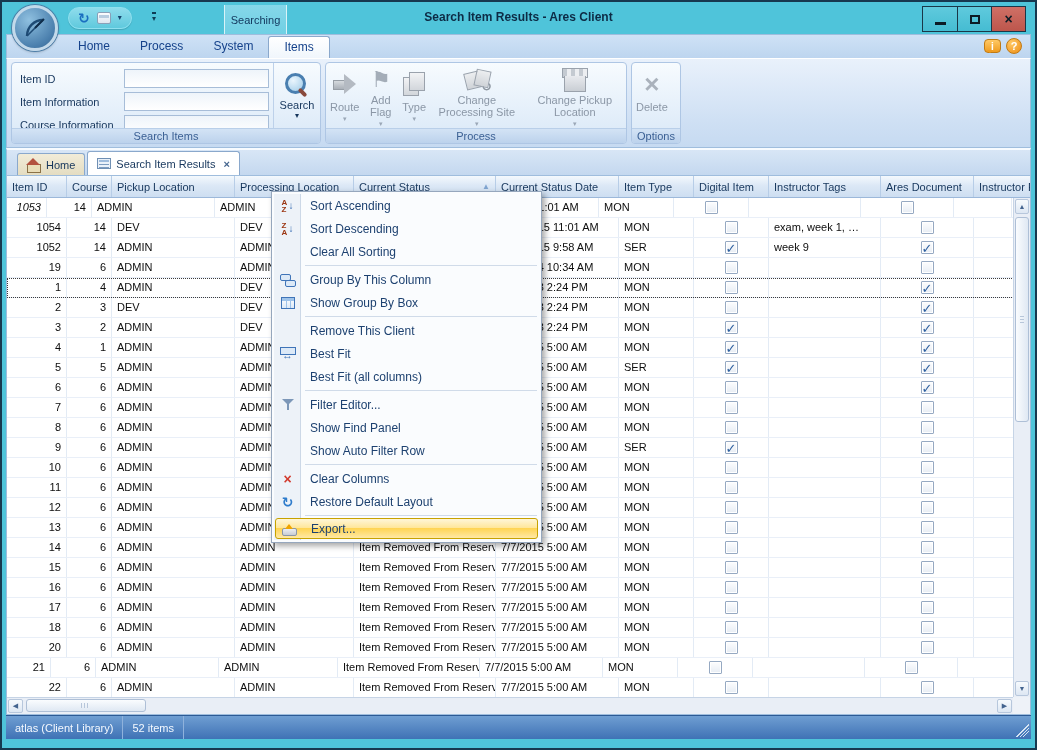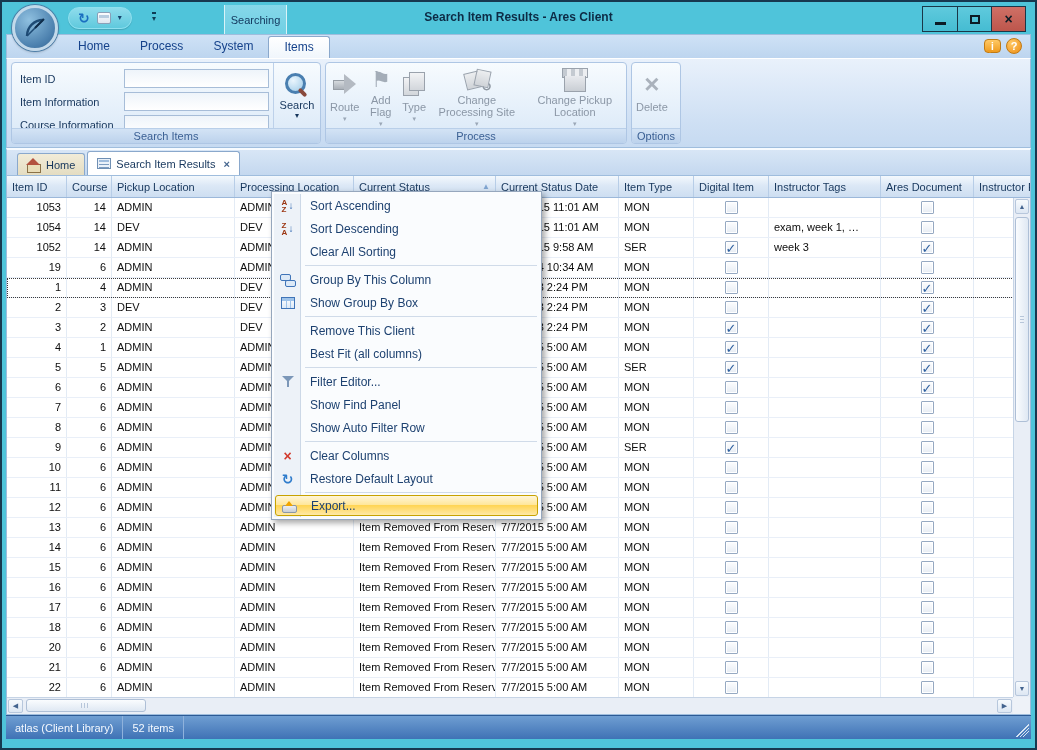--- a/index.html
+++ b/index.html
@@ -370,21 +370,21 @@
         </div>
         <div class="hcell" style="width: 93px;">
           <span>Ares Document</span>
         </div>
         <div class="hcell" style="width: 58px;">
           <span>Instructor P</span>
         </div>
       </div>
     <div class="gbody" id="grid-body">
         <div class="grow">
-          <div class="gc r" style="width: 60px;">1053</div>
+          <div class="gc r" style="width: 40px; font-style: italic;">1053</div>
           <div class="gc r" style="width: 45px;">14</div>
           <div class="gc" style="width: 123px;">ADMIN</div>
           <div class="gc" style="width: 119px;">ADMIN</div>
           <div class="gc" style="width: 142px;">Awaiting Electronic Processing</div>
           <div class="gc" style="width: 123px;">12/8/2015 11:01 AM</div>
           <div class="gc" style="width: 75px;">MON</div>
           <div class="gc c" style="width: 75px;">
             <span class="cbx"></span>
           </div>
           <div class="gc" style="width: 112px;"></div>
@@ -414,21 +414,21 @@
           <div class="gc r" style="width: 60px;">1052</div>
           <div class="gc r" style="width: 45px;">14</div>
           <div class="gc" style="width: 123px;">ADMIN</div>
           <div class="gc" style="width: 119px;">ADMIN</div>
           <div class="gc" style="width: 142px;">Awaiting Pickup by Staff</div>
           <div class="gc" style="width: 123px;">12/7/2015 9:58 AM</div>
           <div class="gc" style="width: 75px;">SER</div>
           <div class="gc c" style="width: 75px;">
             <span class="cbx checked"></span>
           </div>
-          <div class="gc" style="width: 112px;">week 3</div>
+          <div class="gc" style="width: 112px;">week 9</div>
           <div class="gc c" style="width: 93px;">
             <span class="cbx checked"></span>
           </div>
           <div class="gc" style="width: 58px;"></div>
         </div>
         <div class="grow">
           <div class="gc r" style="width: 60px;">19</div>
           <div class="gc r" style="width: 45px;">6</div>
           <div class="gc" style="width: 123px;">ADMIN</div>
           <div class="gc" style="width: 119px;">ADMIN</div>
@@ -761,21 +761,21 @@
           <div class="gc c" style="width: 75px;">
             <span class="cbx"></span>
           </div>
           <div class="gc" style="width: 112px;"></div>
           <div class="gc c" style="width: 93px;">
             <span class="cbx"></span>
           </div>
           <div class="gc" style="width: 58px;"></div>
         </div>
         <div class="grow">
-          <div class="gc r" style="width: 60px;">21</div>
+          <div class="gc r" style="width: 44px;">21</div>
           <div class="gc r" style="width: 45px;">6</div>
           <div class="gc" style="width: 123px;">ADMIN</div>
           <div class="gc" style="width: 119px;">ADMIN</div>
           <div class="gc" style="width: 142px;">Item Removed From Reserves</div>
           <div class="gc" style="width: 123px;">7/7/2015 5:00 AM</div>
           <div class="gc" style="width: 75px;">MON</div>
           <div class="gc c" style="width: 75px;">
             <span class="cbx"></span>
           </div>
           <div class="gc" style="width: 112px;"></div>
@@ -856,20 +856,26 @@
         <span class="mic">
           <span class="ic-group-box"></span>
         </span>
         <span class="mlabel">Show Group By Box</span>
       </div>
       <div class="msep"></div>
       <div class="mitem">
         <span class="mlabel">Remove This Client</span>
       </div>
       <div class="mitem">
+        <span class="mic">
+          <span class="ic-best-fit"></span>
+        </span>
+        <span class="mlabel">Best Fit</span>
+      </div>
+      <div class="mitem">
         <span class="mlabel">Best Fit (all columns)</span>
       </div>
       <div class="msep"></div>
       <div class="mitem">
         <span class="mic">
           <span class="ic-filter"></span>
         </span>
         <span class="mlabel">Filter Editor...</span>
       </div>
       <div class="mitem">

